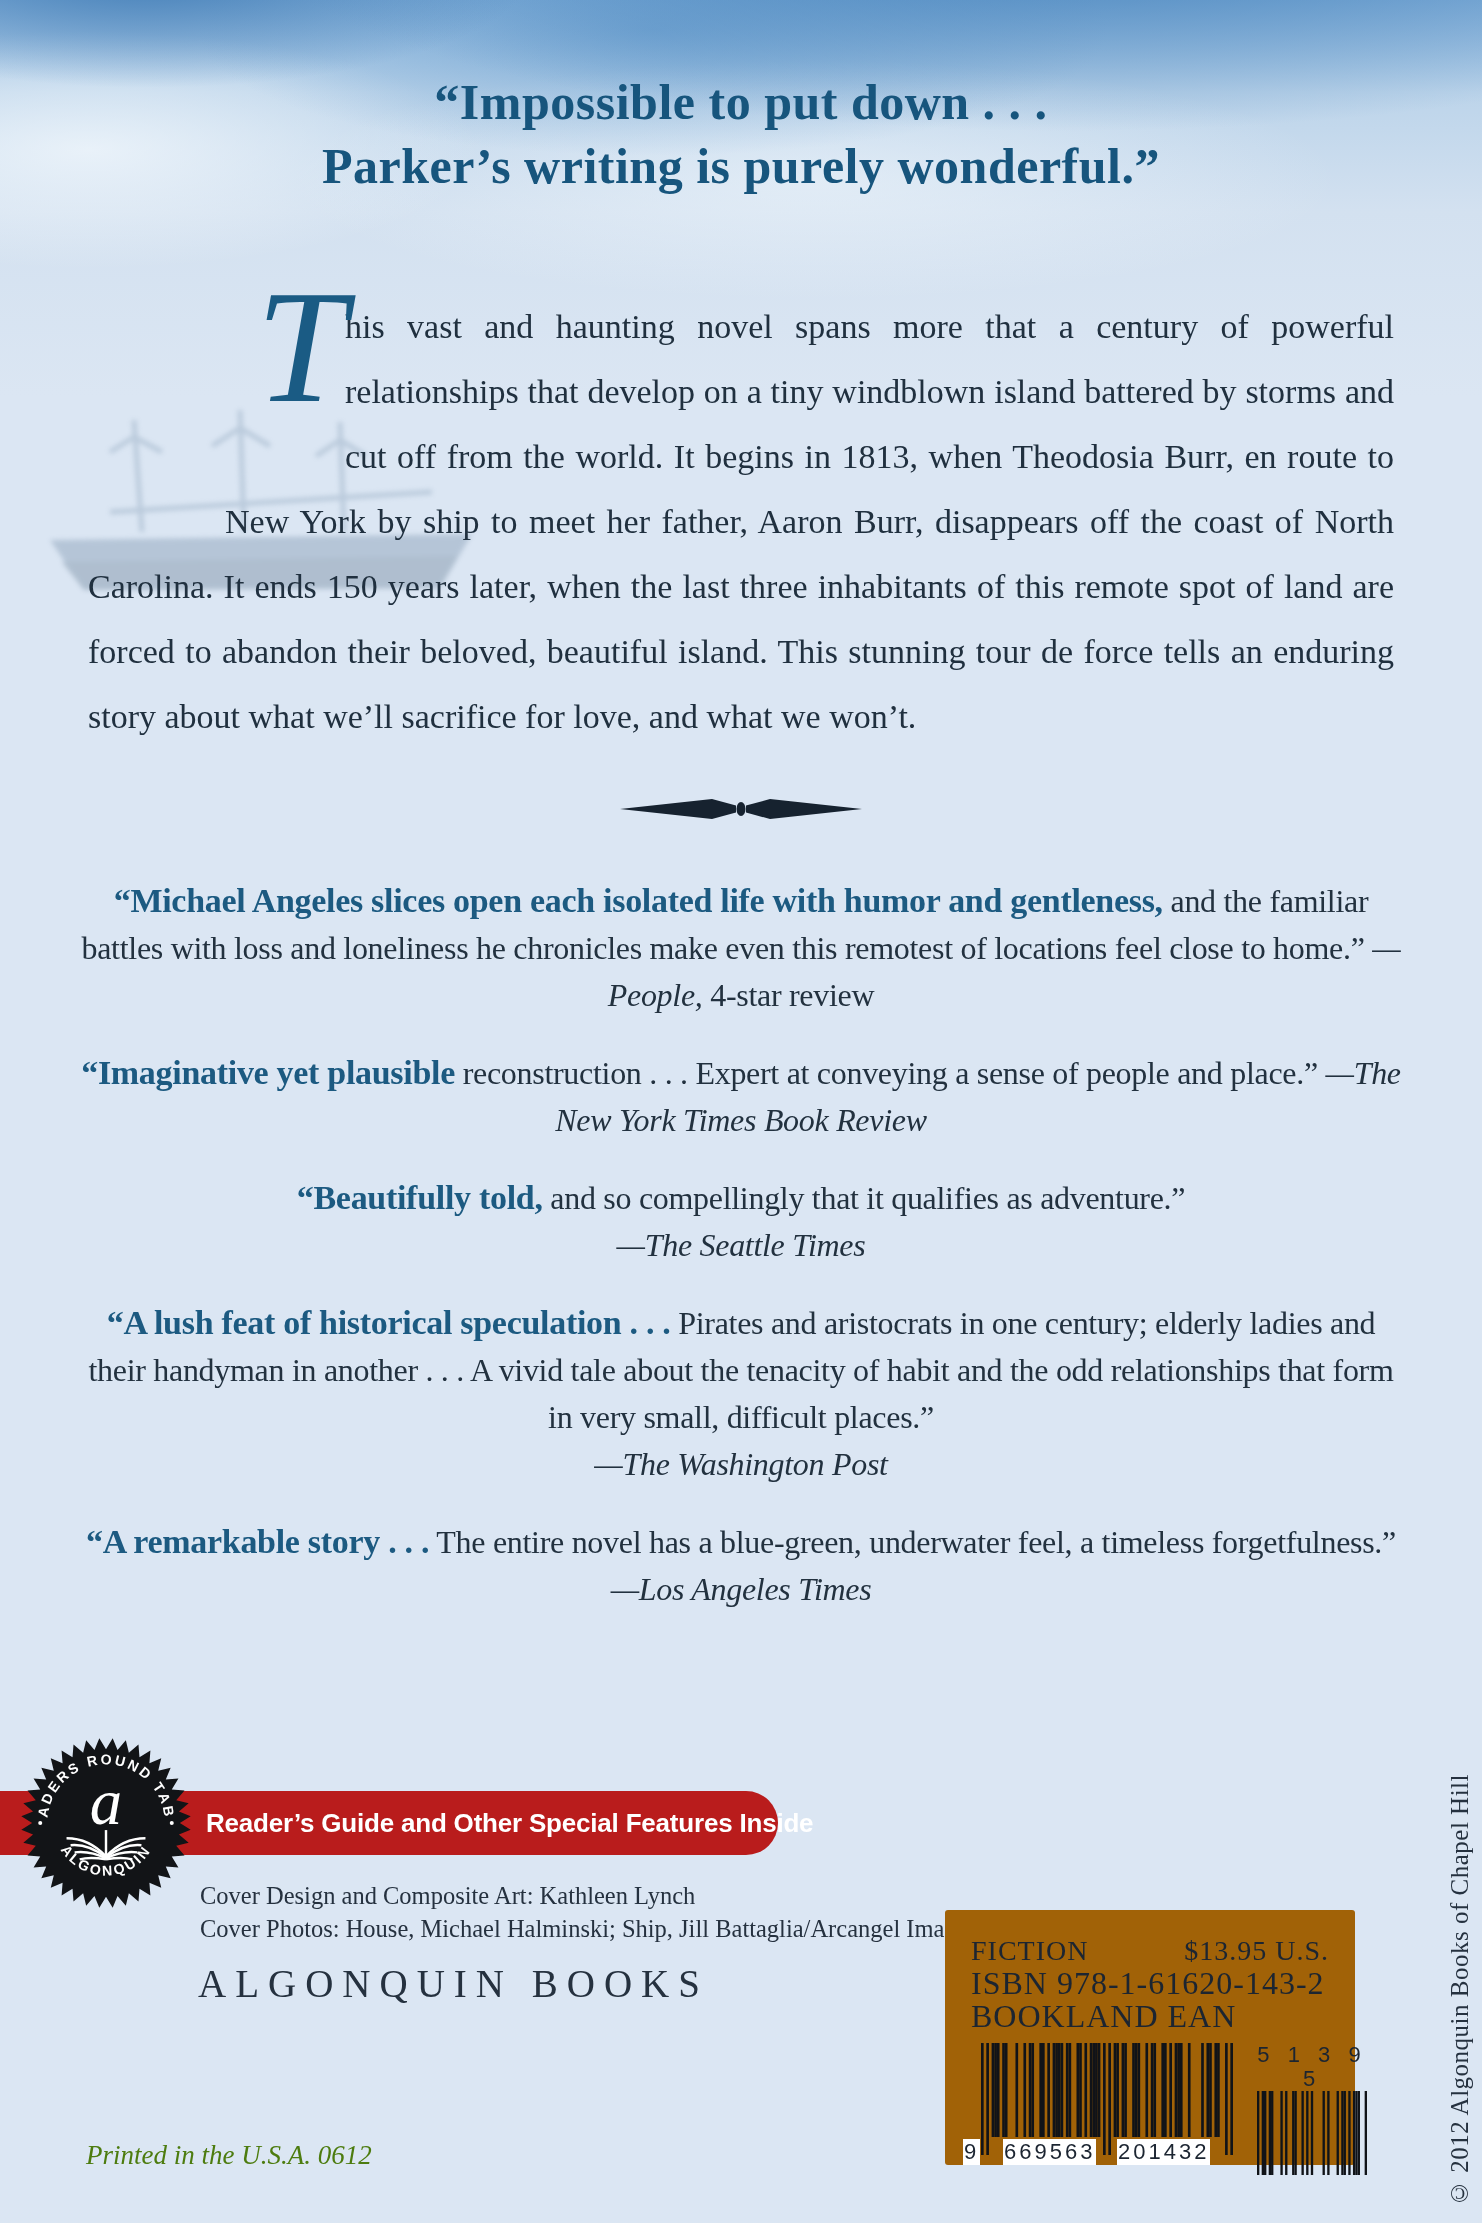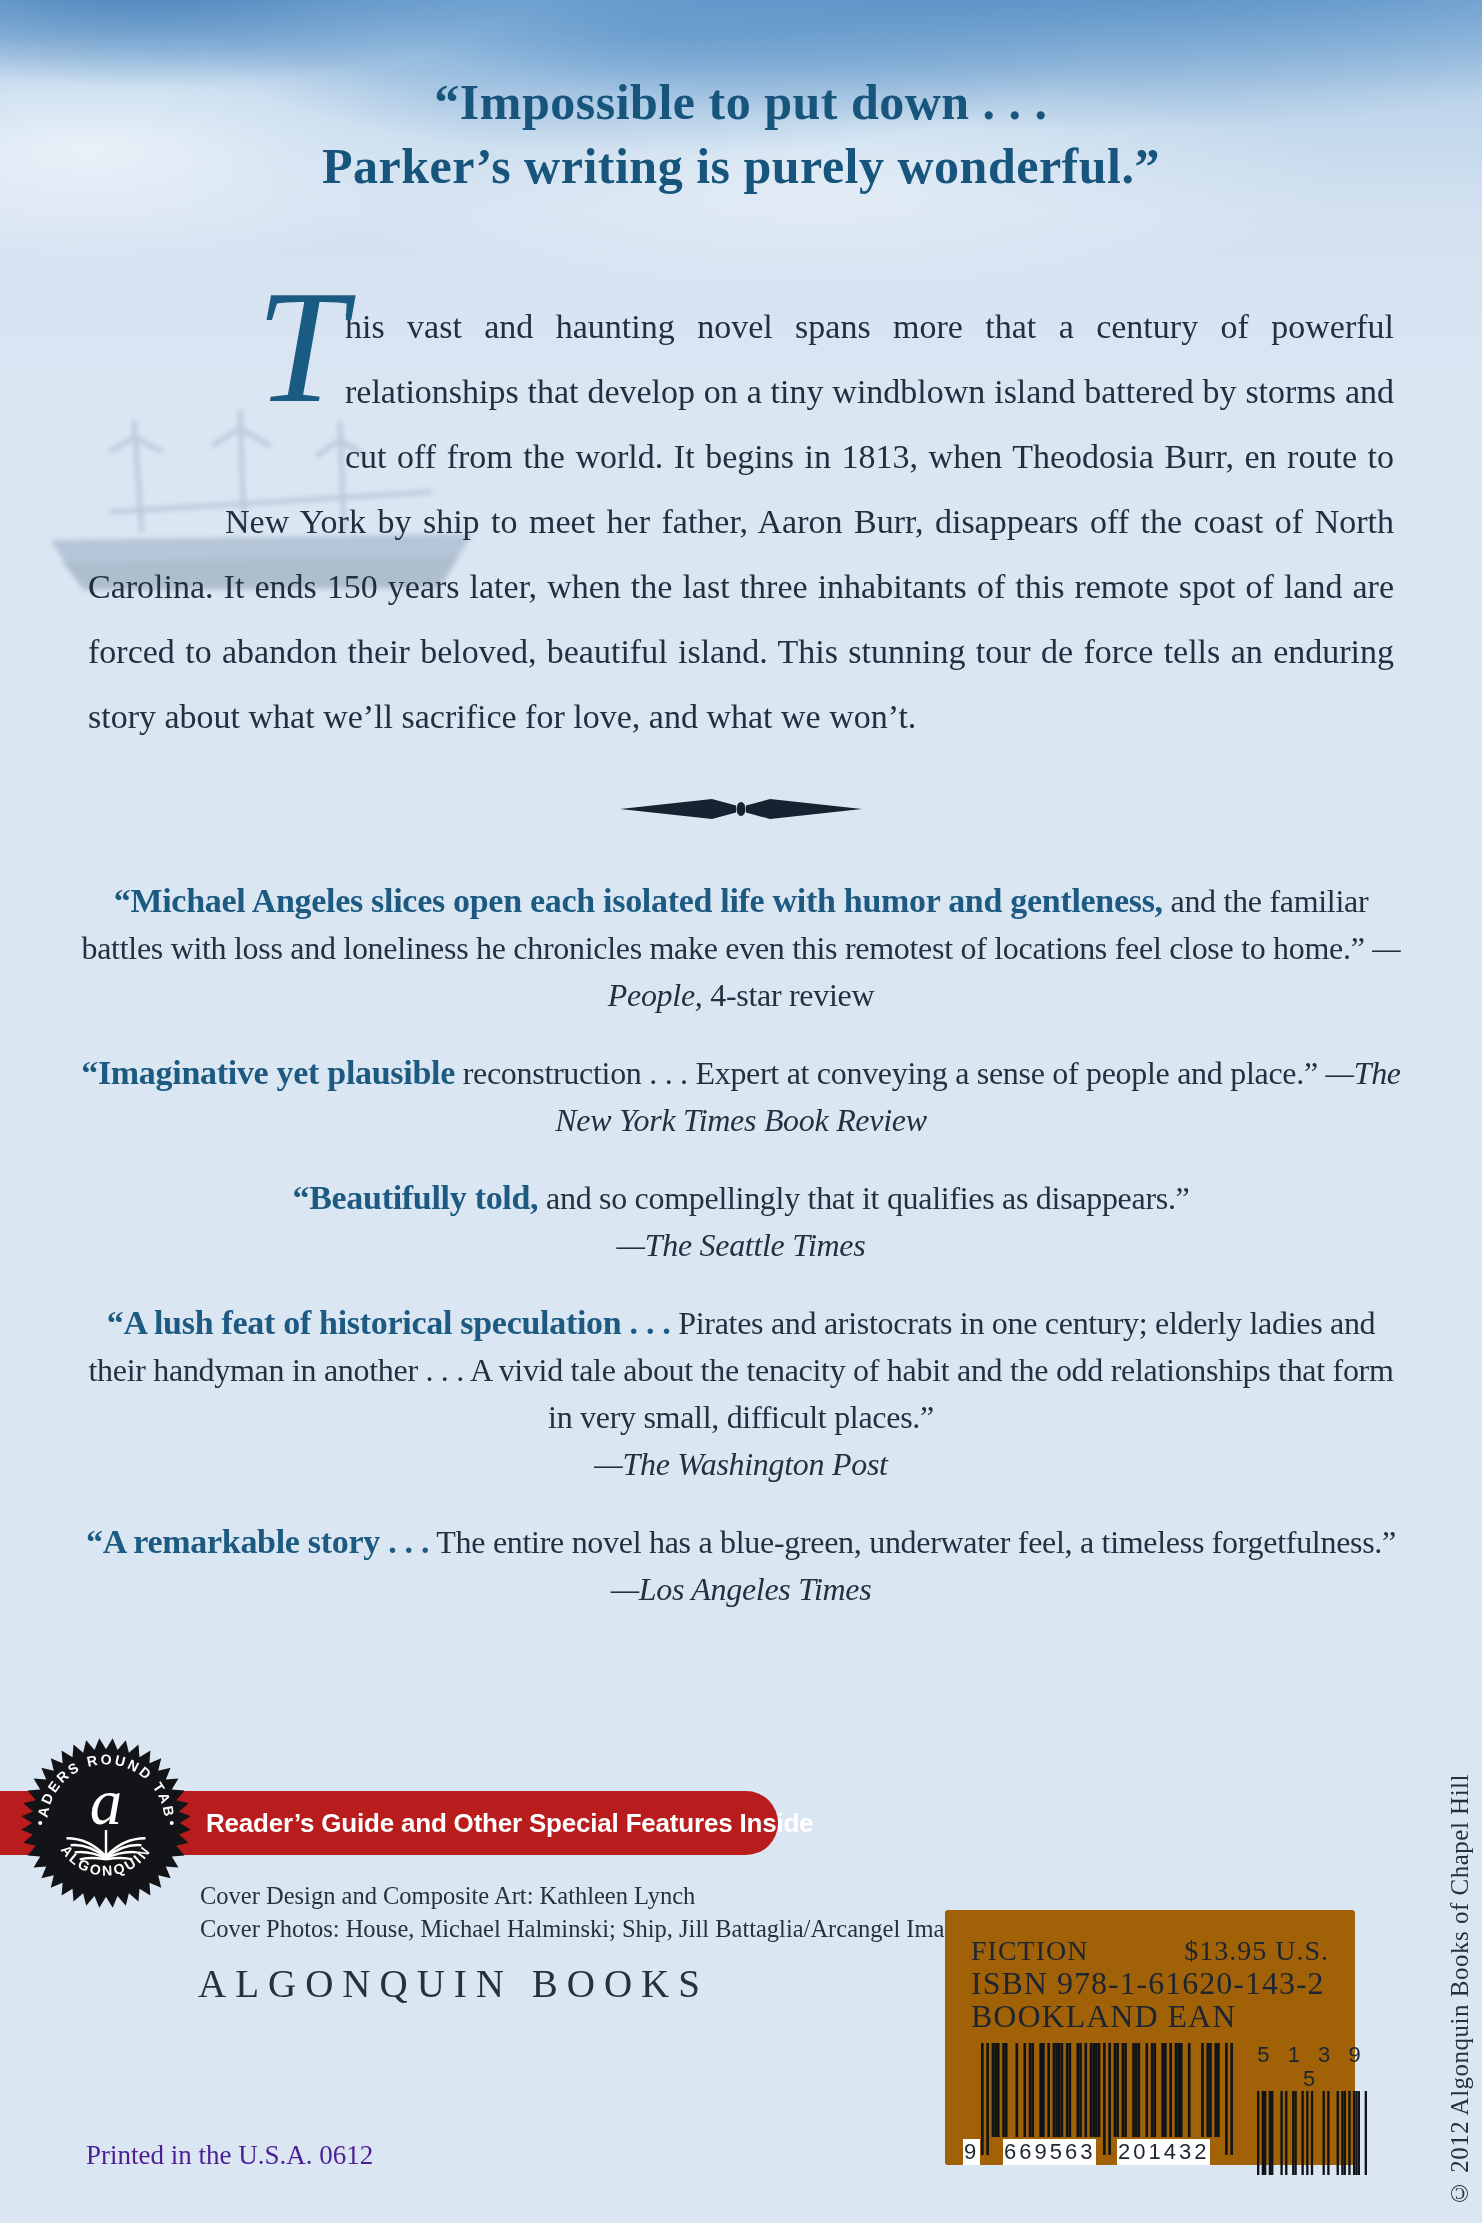--- a/index.html
+++ b/index.html
@@ -43,21 +43,21 @@
     font-family:"Liberation Sans",sans-serif;font-weight:bold;font-size:26px;letter-spacing:-.2px;white-space:nowrap;}
   .badge{position:absolute;left:20px;top:1737px;z-index:2;}
   .badge-arc{font-family:"Liberation Sans",sans-serif;font-weight:bold;font-size:14px;
     letter-spacing:2.5px;fill:#fff;text-anchor:middle;}
   .badge-a{font-family:"Liberation Serif",serif;font-style:italic;font-size:64px;fill:#fff;text-anchor:middle;}
 
   .credits{position:absolute;left:200px;top:1879px;font-size:24.5px;line-height:33px;color:#25313f;}
   .imprint{position:absolute;left:198px;top:1963px;color:#25313f;}
   .imprint-title{font-size:39px;letter-spacing:9px;line-height:42px;}
   .imprint-lines{margin-top:10px;font-size:25px;letter-spacing:2.5px;line-height:37px;}
-  .printed{position:absolute;left:86px;top:2140px;font-size:27px;color:#4c1d95;}
+  .printed{position:absolute;left:86px;top:2140px;font-size:27px;color:#4d7c0f;font-style:italic;}
 
   .barcode-box{position:absolute;left:945px;top:1910px;width:410px;height:255px;background:#a16207;
     border-radius:3px;box-sizing:border-box;padding:24px 26px 0;color:#1c2531;}
   .bc-row{display:flex;justify-content:space-between;font-size:28px;line-height:33px;letter-spacing:1px;}
   .bc-line{font-size:32px;line-height:33px;letter-spacing:1px;}
   .bc-graphics{margin-top:10px;display:flex;gap:24px;padding-left:10px;}
   .bc-main{position:relative;width:252px;height:118px;}
   .bc-digits span{position:absolute;bottom:-4px;font-family:"Liberation Sans",sans-serif;
     font-size:22px;letter-spacing:3px;background:#fff;padding:0 1px;}
   .bc-d0{left:-18px;} .bc-d1{left:22px;} .bc-d2{left:136px;}
@@ -104,21 +104,21 @@
       <polygon points="4,14 96,4 120,10.5 120,17.5 96,24"></polygon>
       <polygon points="246,14 154,4 130,10.5 130,17.5 154,24"></polygon>
       <ellipse cx="125" cy="14" rx="4.5" ry="7"></ellipse>
     </svg>
 
     <section class="reviews" id="reviews">
     <p class="review"><span class="lead">“Michael Angeles slices open each isolated life with humor and gentleness,</span><span class="body"> and the familiar battles with loss and loneliness he chronicles make even this remotest of locations feel close to home.” </span><span class="attr"><span class="attr-it">—People,</span><span class="attr-roman"> 4-star review</span></span></p>
 
     <p class="review"><span class="lead">“Imaginative yet plausible</span><span class="body"> reconstruction . . . Expert at conveying a sense of people and place.” </span><span class="attr"><span class="attr-it">—The New York Times Book Review</span><span class="attr-roman"></span></span></p>
 
-    <p class="review"><span class="lead">“Beautifully told,</span><span class="body"> and so compellingly that it qualifies as disappears.” </span><br><span class="attr"><span class="attr-it">—The Seattle Times</span><span class="attr-roman"></span></span></p>
+    <p class="review"><span class="lead">“Beautifully told,</span><span class="body"> and so compellingly that it qualifies as adventure.” </span><br><span class="attr"><span class="attr-it">—The Seattle Times</span><span class="attr-roman"></span></span></p>
 
     <p class="review"><span class="lead">“A lush feat of historical speculation . . .</span><span class="body"> Pirates and aristocrats in one century; elderly ladies and their handyman in another . . . A vivid tale about the tenacity of habit and the odd relationships that form in very small, difficult places.” </span><br><span class="attr"><span class="attr-it">—The Washington Post</span><span class="attr-roman"></span></span></p>
 
     <p class="review"><span class="lead">“A remarkable story . . .</span><span class="body"> The entire novel has a blue-green, underwater feel, a timeless forgetfulness.” </span><span class="attr"><span class="attr-it">—Los Angeles Times</span><span class="attr-roman"></span></span></p>
   </section>
   </div>
 
   <div class="banner">
     <span>Reader’s Guide and Other Special Features Inside</span>
   </div>

